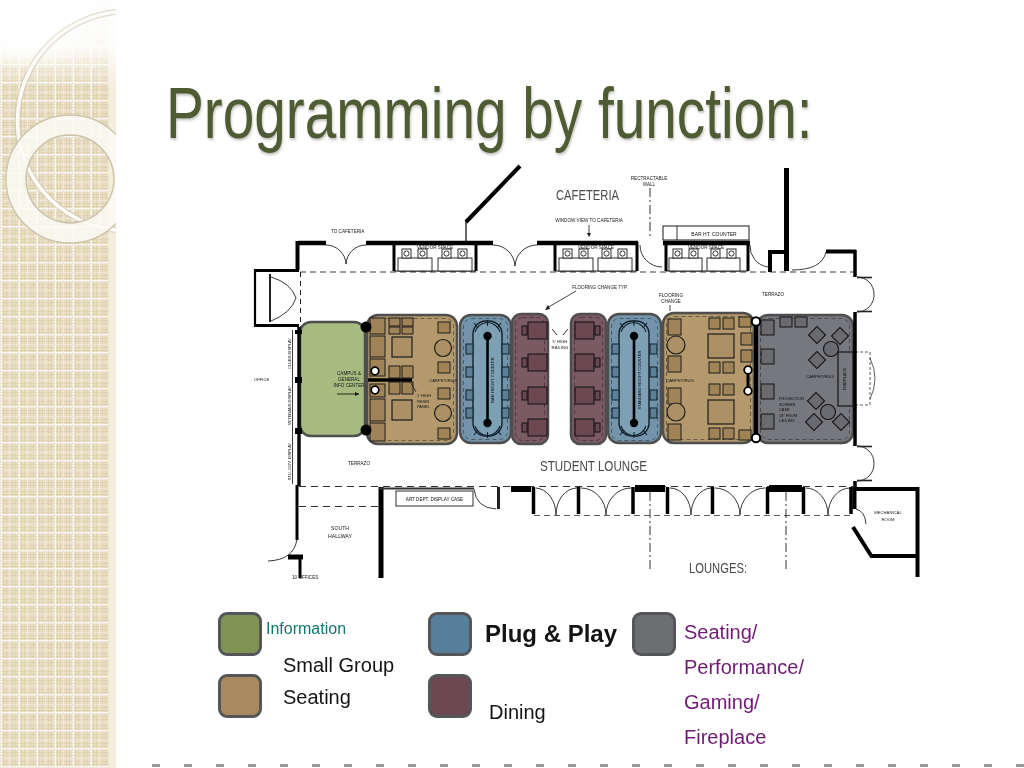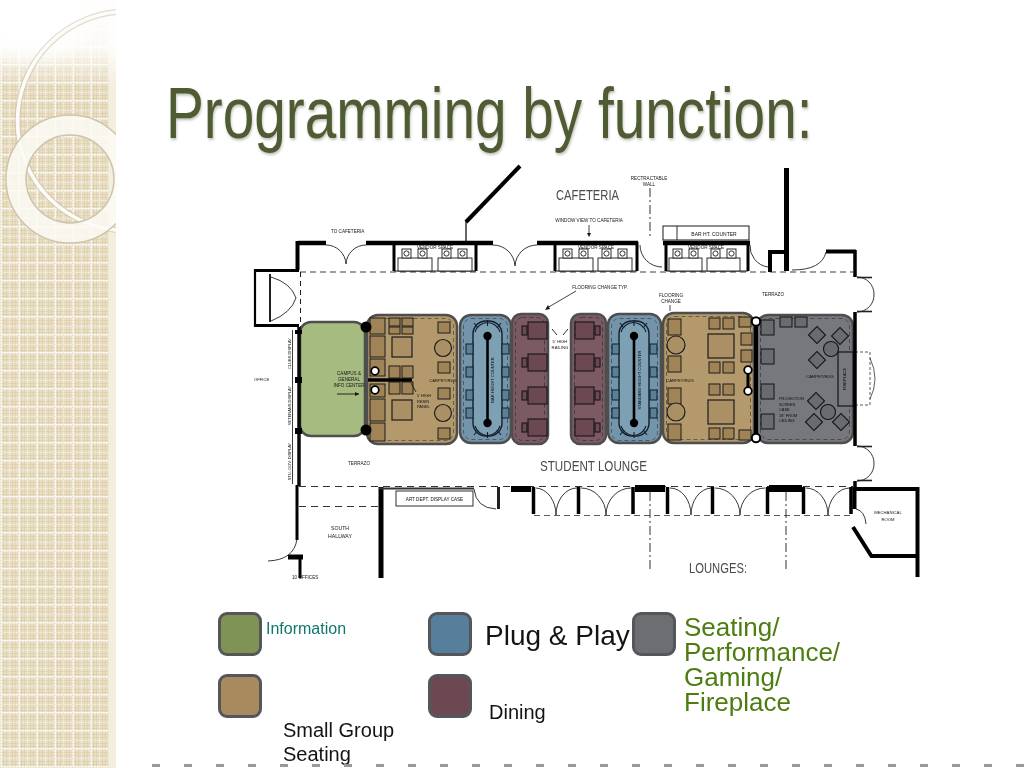--- a/index.html
+++ b/index.html
@@ -48,29 +48,29 @@
 <div class="abs" style="left:166px;top:77px;width:1000px;font-size:72px;line-height:1;color:#4f5b32;
      transform:scaleX(0.788);transform-origin:0 0;letter-spacing:0px;
      text-shadow:1px 2px 3px rgba(100,100,90,.4);">Programming by function:</div>
 
 <div class="abs" style="left:218px;top:612px;width:38px;height:38px;background:#7f9355;border:3px solid #55565a;border-radius:9px;"></div>
 
 <div class="abs" style="left:266px;top:620px;font-size:16px;color:#0f766e;">Information</div>
 
 <div class="abs" style="left:428px;top:612px;width:38px;height:38px;background:#567f9b;border:3px solid #55565a;border-radius:9px;"></div>
 
-<div class="abs" style="left:485px;top:620px;font-size:28px;color:#141414;">Plug &amp; Play</div>
+<div class="abs" style="left:485px;top:620px;font-size:24px;color:#141414;font-weight:bold;">Plug &amp; Play</div>
 
 <div class="abs" style="left:632px;top:612px;width:38px;height:38px;background:#6d6e71;border:3px solid #55565a;border-radius:9px;"></div>
 
-<div class="abs" style="left:684px;top:615px;font-size:26px;color:#4d7c0f;line-height:25px;">Seating/<br>Performance/<br>Gaming/<br>Fireplace</div>
+<div class="abs" style="left:684px;top:615px;font-size:20px;color:#701a75;line-height:35px;">Seating/<br>Performance/<br>Gaming/<br>Fireplace</div>
 
 <div class="abs" style="left:218px;top:674px;width:38px;height:38px;background:#a98a5f;border:3px solid #55565a;border-radius:9px;"></div>
 
-<div class="abs" style="left:283px;top:718px;font-size:20px;color:#141414;line-height:24px;">Small Group<br>Seating</div>
+<div class="abs" style="left:283px;top:649px;font-size:20px;color:#141414;line-height:32px;">Small Group<br>Seating</div>
 
 <div class="abs" style="left:428px;top:674px;width:38px;height:38px;background:#6b4852;border:3px solid #55565a;border-radius:9px;"></div>
 
 <div class="abs" style="left:489px;top:701px;font-size:20px;color:#141414;">Dining</div>
 
 <div class="abs" style="left:152px;top:764px;width:872px;height:2.5px;
   background:repeating-linear-gradient(90deg,#999 0px,#999 8px,rgba(0,0,0,0) 8px,rgba(0,0,0,0) 32px);"></div>
 
 <svg class="abs" style="left:240px;top:160px;" width="700" height="440" viewBox="240 160 700 440" fill="none" stroke-linecap="butt">
 

